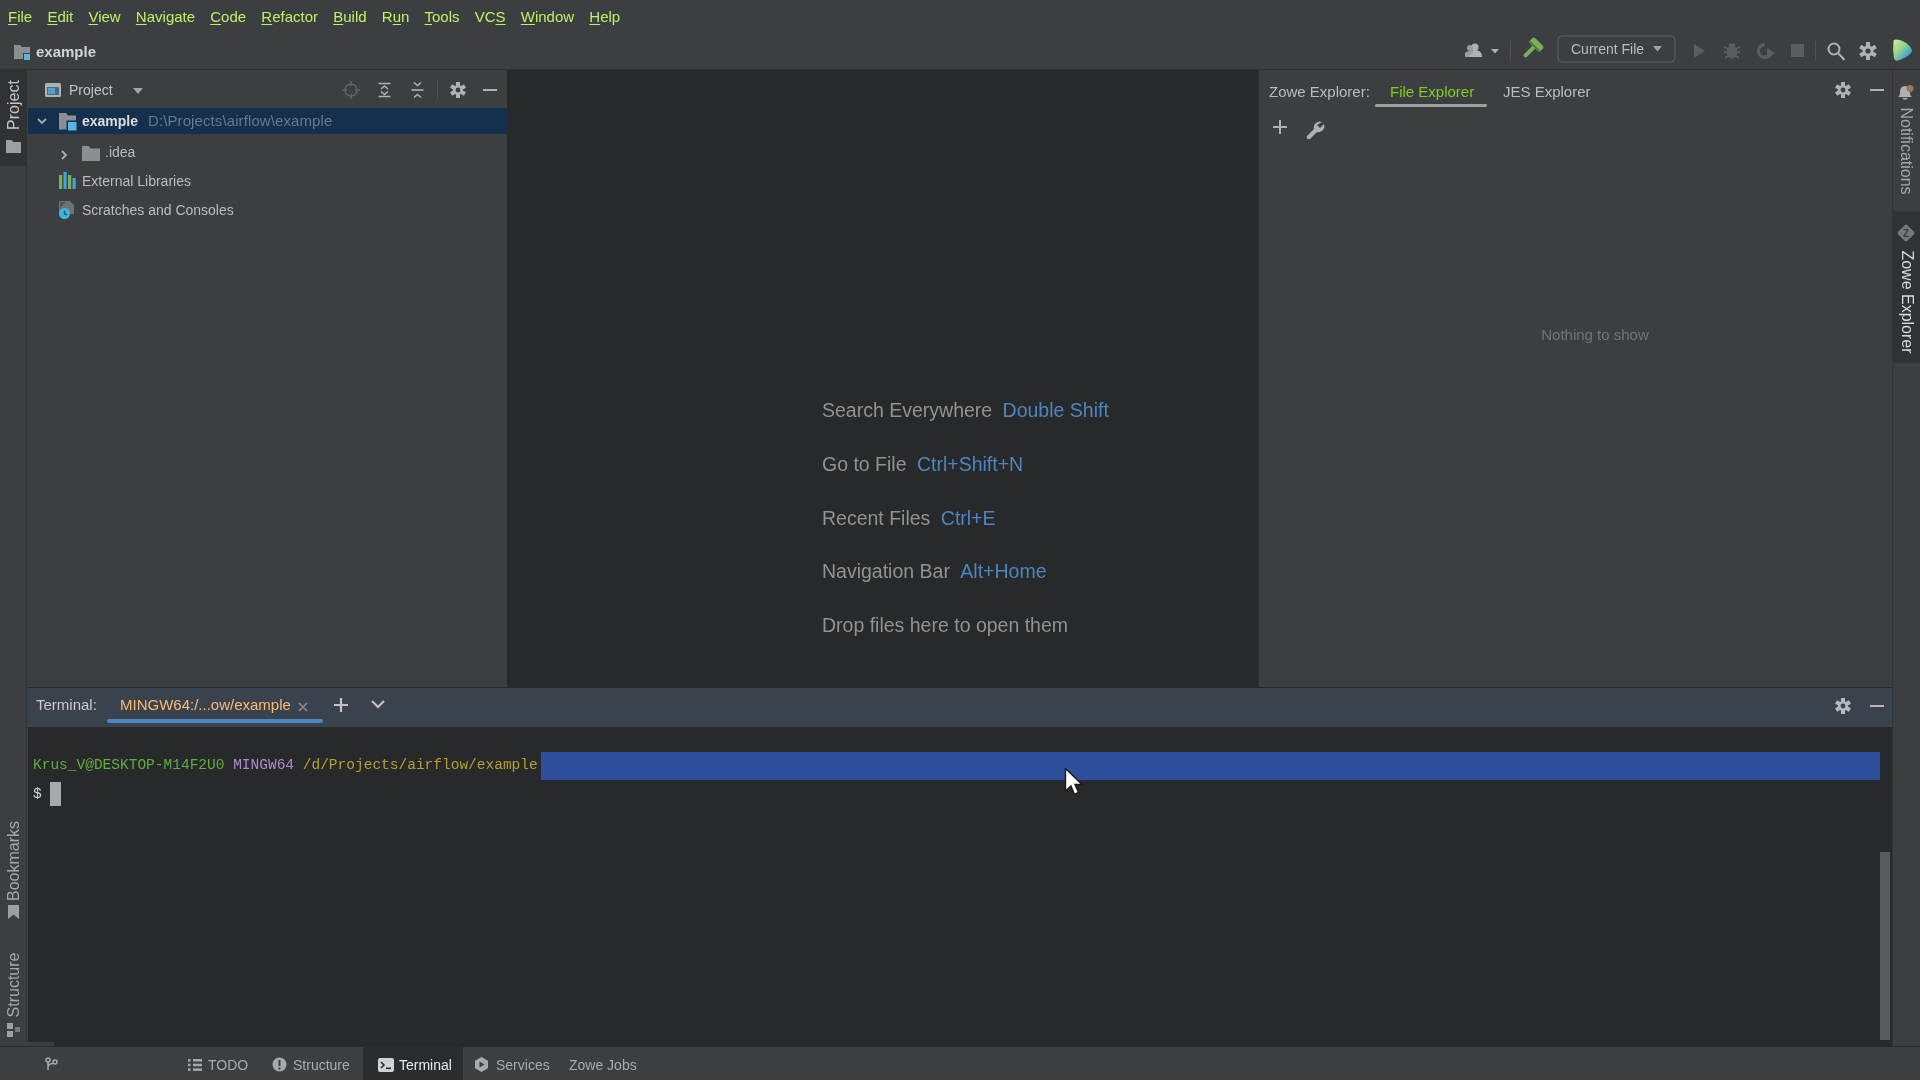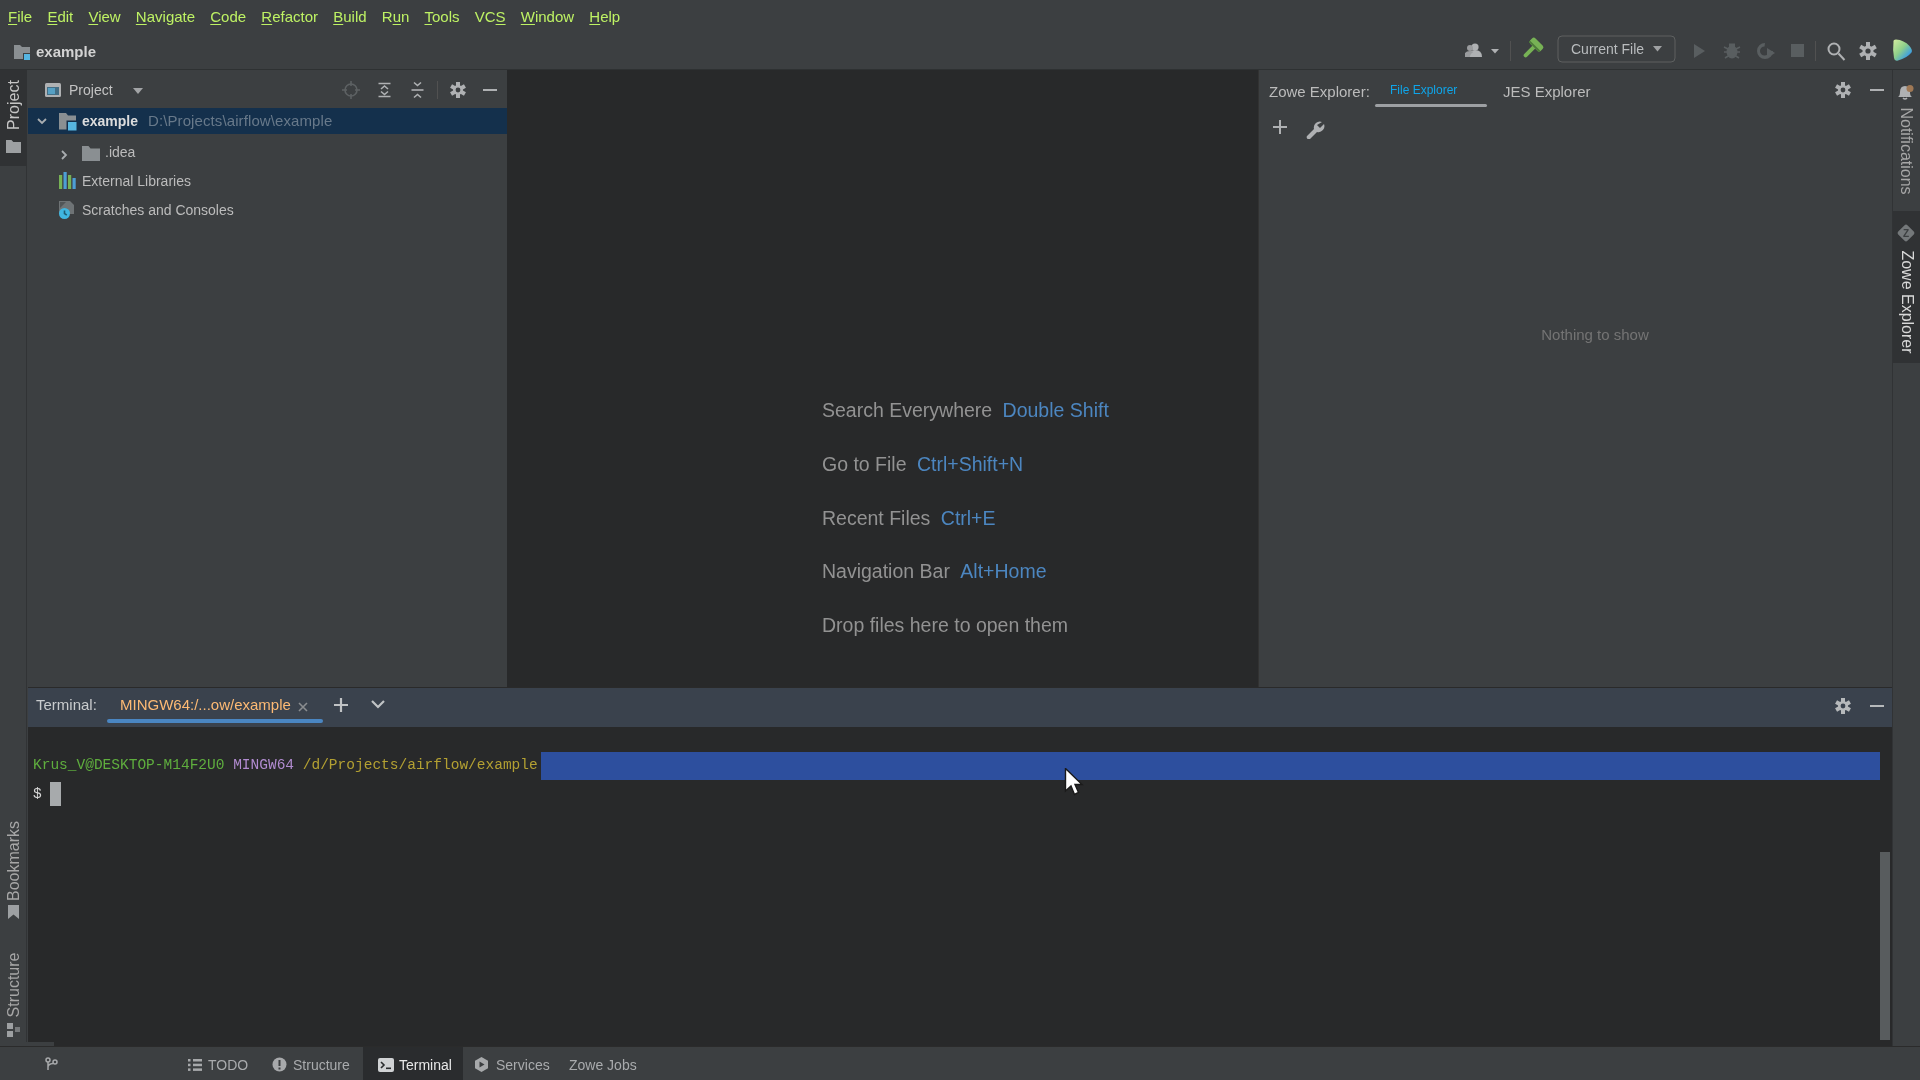--- a/index.html
+++ b/index.html
@@ -225,21 +225,21 @@
 
 <div class="abs" style="left:507px;top:70px;width:751px;height:617px;background:#28292a;"></div>
 <div class="abs" style="left:822px;top:399px;font-size:19.5px;color:#929292;">Search Everywhere <span style="color:#4c86c0;padding-left:5px;">Double Shift</span></div>
 <div class="abs" style="left:822px;top:453px;font-size:19.5px;color:#929292;">Go to File <span style="color:#4c86c0;padding-left:5px;">Ctrl+Shift+N</span></div>
 <div class="abs" style="left:822px;top:507px;font-size:19.5px;color:#929292;">Recent Files <span style="color:#4c86c0;padding-left:5px;">Ctrl+E</span></div>
 <div class="abs" style="left:822px;top:560px;font-size:19.5px;color:#929292;">Navigation Bar <span style="color:#4c86c0;padding-left:5px;">Alt+Home</span></div>
 <div class="abs" style="left:822px;top:614px;font-size:19.5px;color:#929292;">Drop files here to open them</div>
 
 <div class="abs" style="left:1258px;top:70px;width:634px;height:617px;background:#3c3f41;border-left:1px solid #323232;"></div>
 <div class="abs" style="left:1269px;top:83px;font-size:15px;color:#bcbcbc;">Zowe Explorer:</div>
-<div class="abs" style="left:1390px;top:83px;font-size:12px;color:#0ea5e9;">File Explorer</div>
+<div class="abs" style="left:1390px;top:83px;font-size:15px;color:#84cc16;">File Explorer</div>
 <div class="abs" style="left:1375px;top:104px;width:112px;height:3px;background:#9da0a3;border-radius:2px;"></div>
 <div class="abs" style="left:1503px;top:83px;font-size:15px;color:#bcbcbc;">JES Explorer</div>
 
 <div class="abs" style="left:1830px;top:81px;width:62px;height:18px;">
   <svg width="62" height="18" viewBox="0 0 62 18">
     <g transform="translate(13,9)" fill="#afb1b3">
       <rect x="-2" y="-8" width="4" height="16"></rect>
       <rect x="-2" y="-8" width="4" height="16" transform="rotate(60)"></rect>
       <rect x="-2" y="-8" width="4" height="16" transform="rotate(-60)"></rect>
       <circle r="5"></circle>

